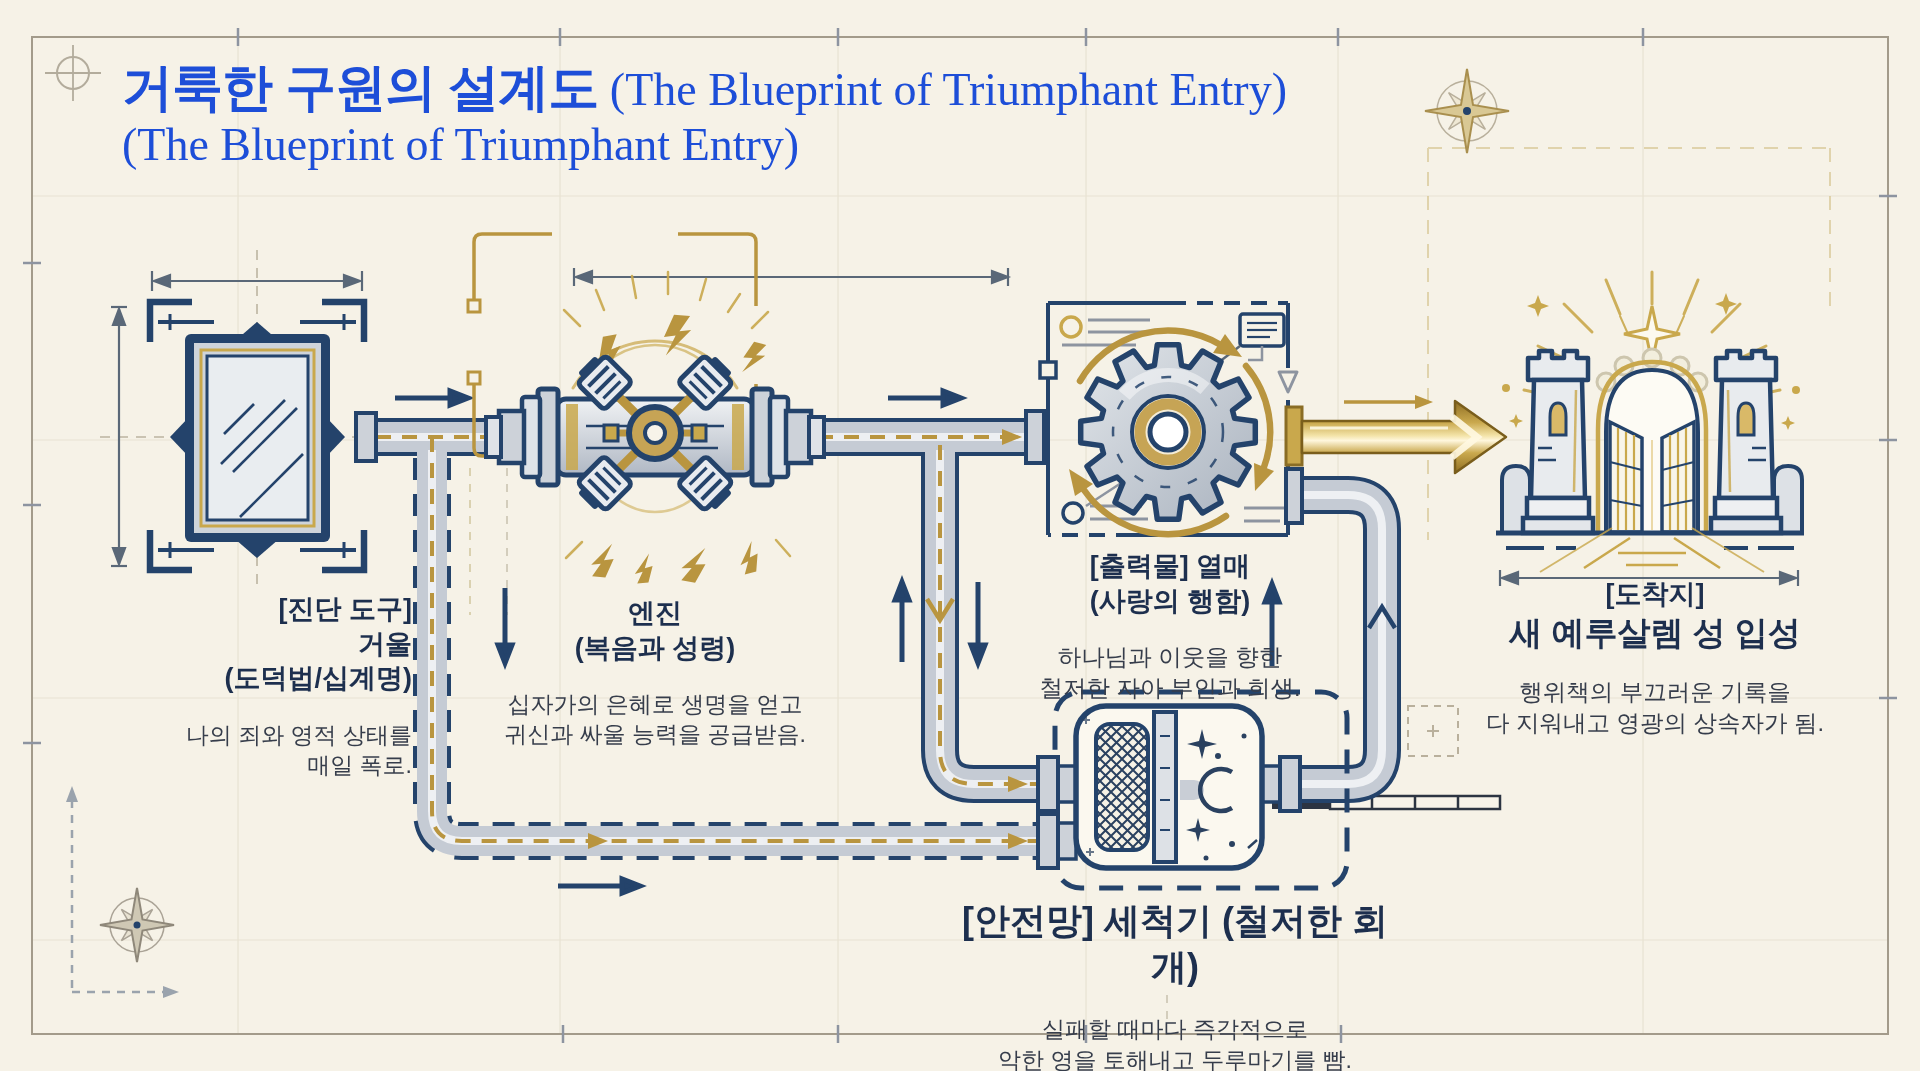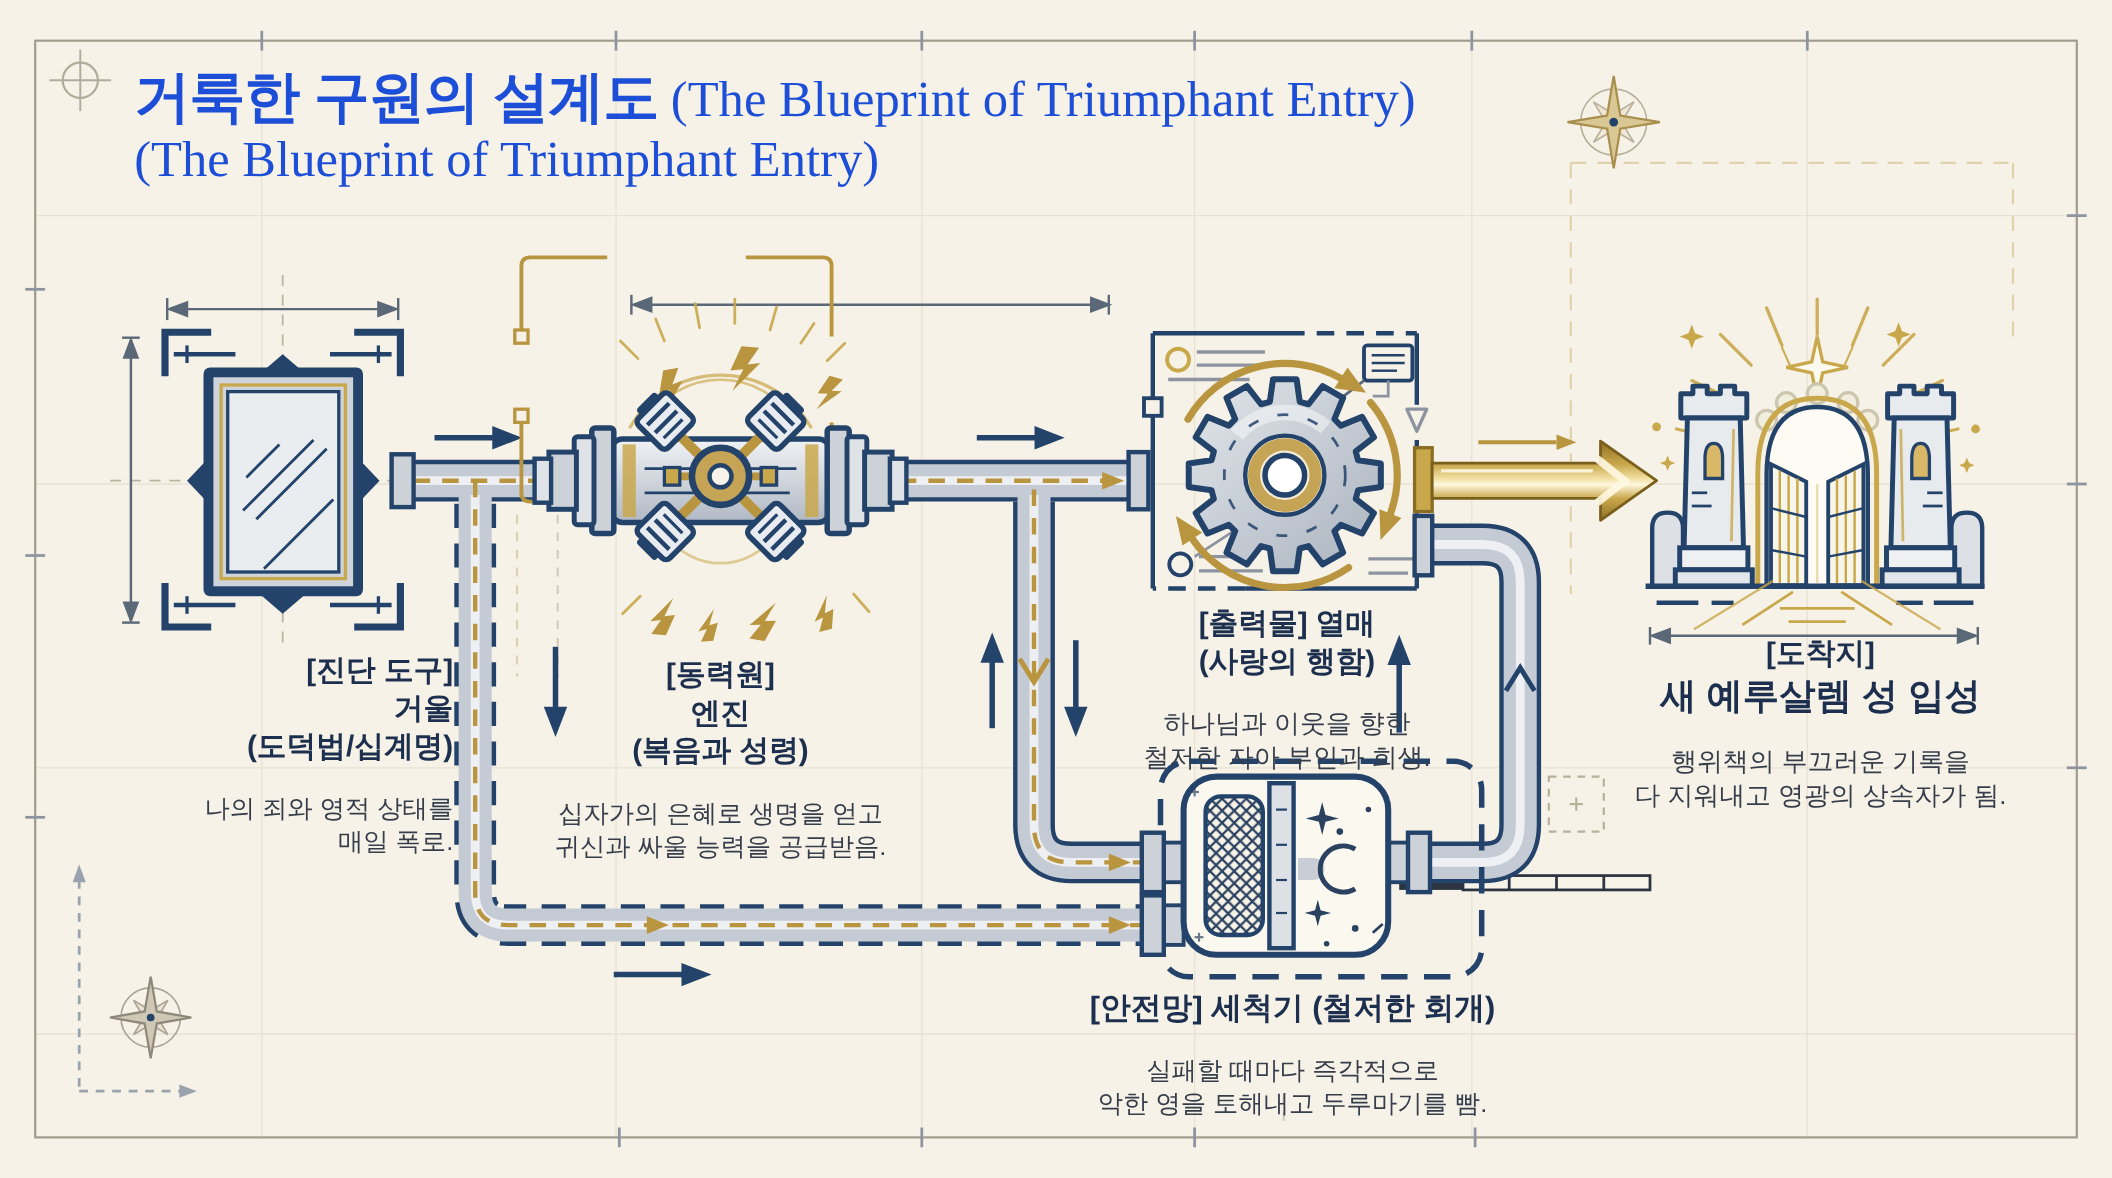--- a/index.html
+++ b/index.html
@@ -3,21 +3,21 @@
 <meta charset="utf-8">
 <style>
   html,body{margin:0;padding:0;}
   body{width:1920px;height:1071px;position:relative;background:#f6f2e7;overflow:hidden;
        font-family:"Liberation Sans",sans-serif;}
   svg.stage{position:absolute;left:0;top:0;}
   .label{position:absolute;text-align:center;color:#1d2f4e;}
   .tag,.name,.alias{font-weight:bold;font-size:27px;line-height:1.28;white-space:pre-line;}
   .desc{font-size:23px;line-height:1.32;color:#363d4b;margin-top:24px;white-space:pre-line;}
   .label-castle .name{font-size:33px;line-height:1.25;}
-  .label-washer .tag{font-size:28px;}
+  .label-washer .tag{font-size:36px;}
   .label-castle .desc,.label-fruit .desc{font-size:23.5px;}
   #title{position:absolute;left:86px;top:58px;color:#1d4ed8;line-height:1.18;margin-left:36px;}
   #title .t-ko{font-family:"Liberation Sans",sans-serif;font-weight:bold;font-size:51px;letter-spacing:-1px;}
   #title .t-en,#title .t-en2{font-family:"Liberation Serif",serif;font-size:46px;}
 </style>
 </head>
 <body>
 
 <svg class="stage" width="1920" height="1071" viewBox="0 0 1920 1071">
   <defs>
@@ -518,21 +518,20 @@
 
 <div class="label label-mirror" style="left:102px;top:592px;width:310px;text-align:right;">
   <div class="tag">[진단 도구]</div>
   <div class="name">거울</div>
   <div class="alias">(도덕법/십계명)</div>
   <div class="desc">나의 죄와 영적 상태를
 매일 폭로.</div>
 </div>
 
 <div class="label label-engine" style="left:480px;top:596px;width:350px;">
-  <div class="tag">[동력원]</div>
   <div class="name">엔진</div>
   <div class="alias">(복음과 성령)</div>
   <div class="desc">십자가의 은혜로 생명을 얻고
 귀신과 싸울 능력을 공급받음.</div>
 </div>
 
 <div class="label label-fruit" style="left:1005px;top:549px;width:330px;">
   <div class="tag">[출력물] 열매</div>
   <div class="alias">(사랑의 행함)</div>
   <div class="desc">하나님과 이웃을 향한

